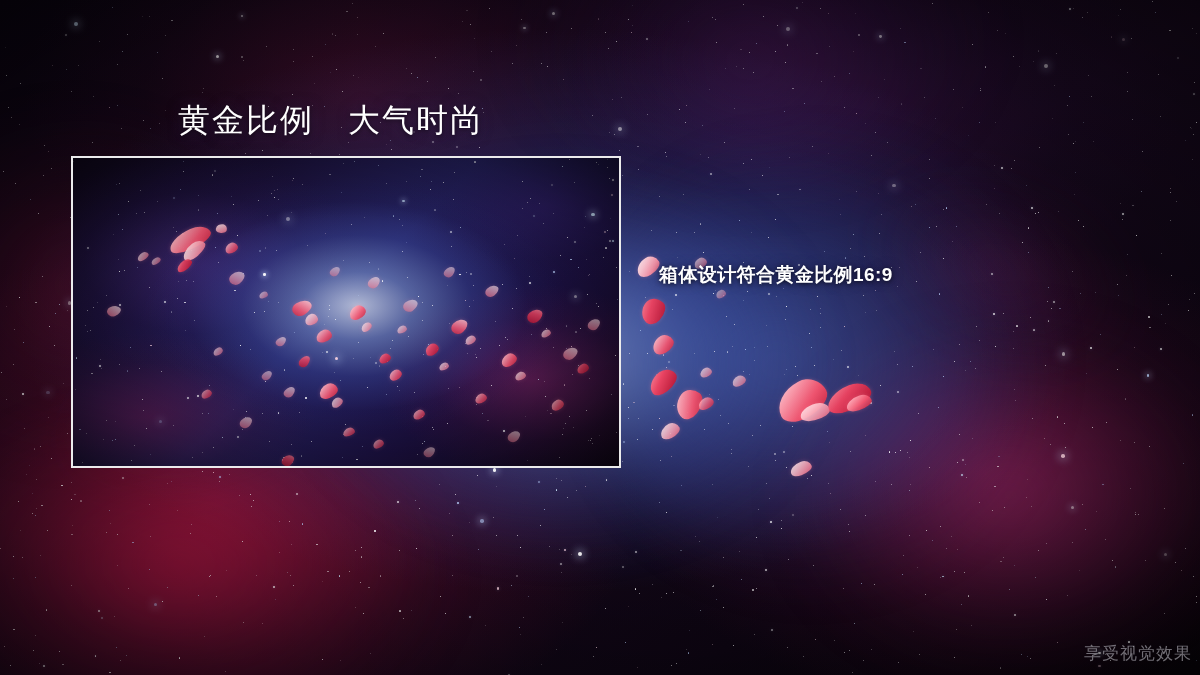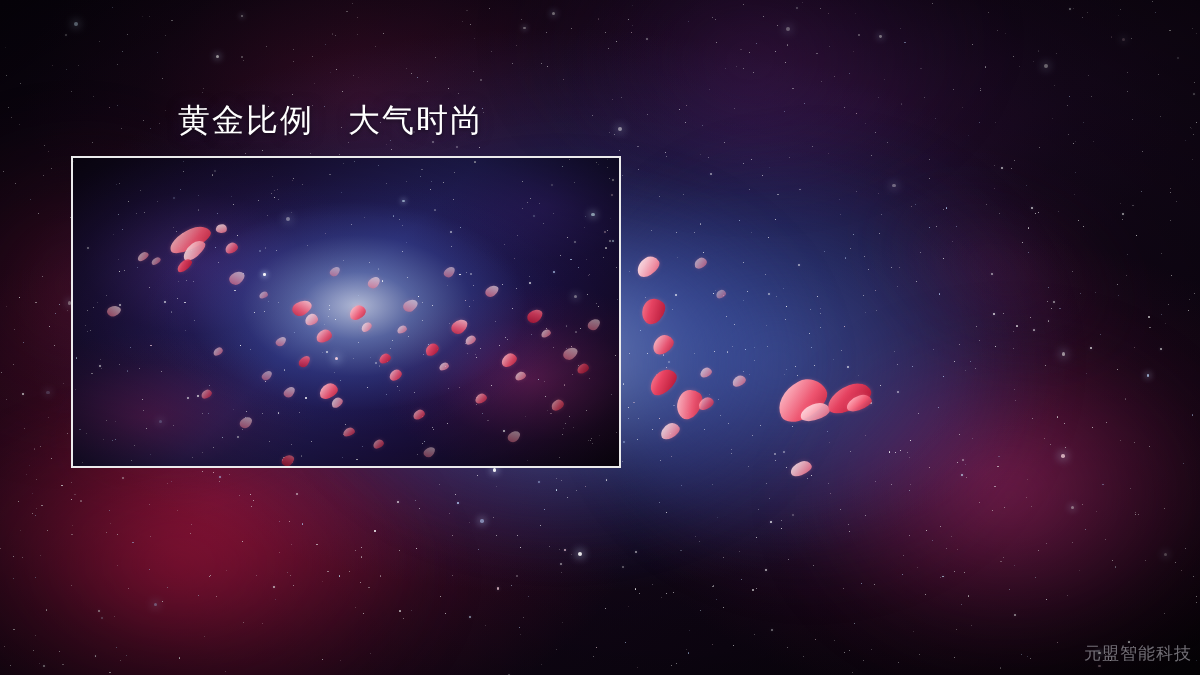--- a/index.html
+++ b/index.html
@@ -1734,17 +1734,18 @@
       <div class="petal pale" style="left: 800px; top: 404px; width: 30px; height: 16px; transform: rotate(-14deg); opacity: 0.9;"></div>
       <div class="petal deep" style="left: 826px; top: 386px; width: 46px; height: 24px; transform: rotate(-22deg); opacity: 0.95;"></div>
       <div class="petal" style="left: 846px; top: 396px; width: 26px; height: 14px; transform: rotate(-18deg); opacity: 0.9;"></div>
       <div class="petal pale" style="left: 790px; top: 462px; width: 22px; height: 13px; transform: rotate(-20deg); opacity: 0.86;"></div>
       <div class="petal pale" style="left: 732px; top: 376px; width: 14px; height: 10px; transform: rotate(-22deg); opacity: 0.7;"></div>
       <div class="petal pale" style="left: 694px; top: 258px; width: 13px; height: 10px; transform: rotate(-24deg); opacity: 0.62;"></div>
       <div class="petal pale" style="left: 716px; top: 290px; width: 10px; height: 8px; transform: rotate(-18deg); opacity: 0.5;"></div>
     </div>
 
   <div id="body-text">
+    <div class="body-line">箱体设计符合黄金比例16:9</div>
   </div>
 
-  <div id="watermark">元盟智能科技</div>
+  <div id="watermark">享受视觉效果</div>
 
 </div>
 
 </body></html>

